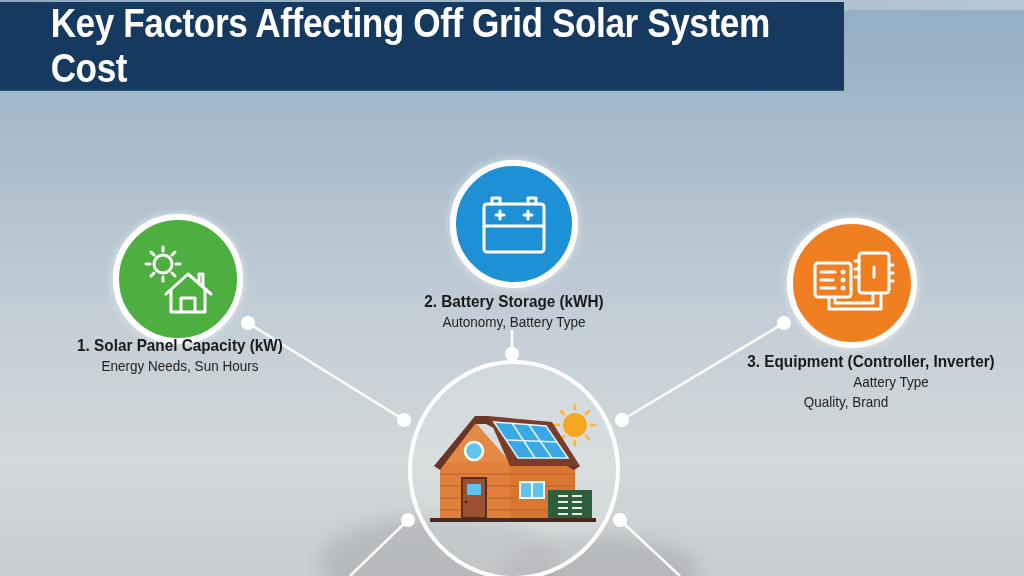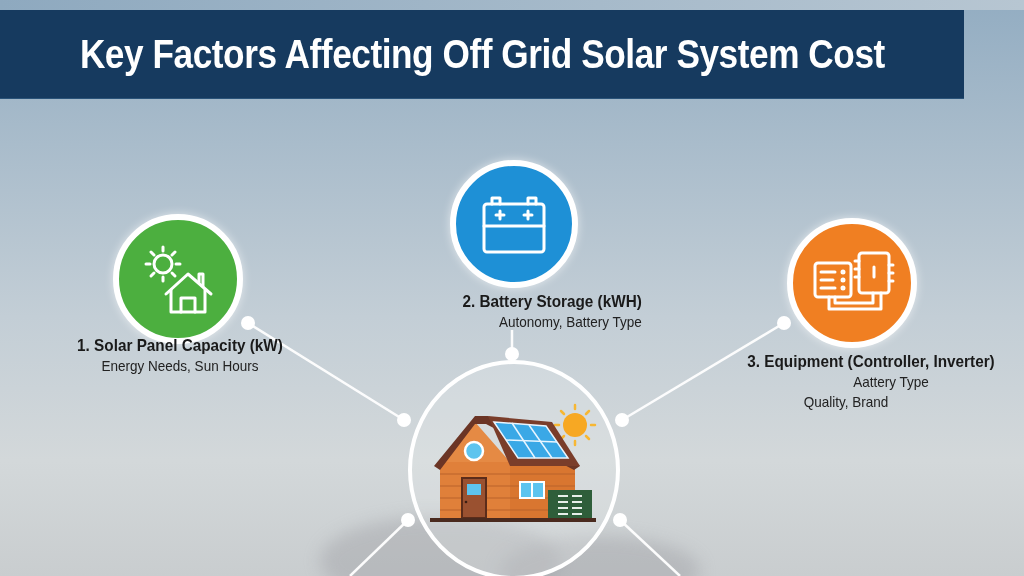--- a/index.html
+++ b/index.html
@@ -6,21 +6,21 @@
   body {
     width:1024px; height:576px; overflow:hidden; position:relative;
     font-family:"Liberation Sans", sans-serif;
     background: linear-gradient(180deg, #93adc2 0%, #a9bccb 25%, #c3ced6 55%, #d3d8da 80%, #c9cdcf 100%);
   }
   .band-top {
     position:absolute; left:0; top:0; width:1024px; height:10px;
     background: linear-gradient(90deg, #8ea9bf, #b7c6d2);
   }
   .header {
-    position:absolute; left:0; top:10px; width:964px; height:88px;
+    position:absolute; left:0; top:2px; width:844px; height:88px;
     background:#163a5f; border-bottom:1px solid #2a5379;
     display:flex; align-items:center; justify-content:center;
   }
   .header h1 {
     margin:0; color:#fff; font-family:"Liberation Sans", sans-serif;
     font-weight:bold; font-size:40px; letter-spacing:-0.5px;
     transform:scaleX(0.88);
   }
   svg.lines { position:absolute; left:0; top:0; }
   .node {
@@ -100,21 +100,21 @@
       <line x1="8" y1="40" x2="68" y2="40"></line>
       <path d="M16 18 L16 12 L24 12 L24 18"></path>
       <path d="M52 18 L52 12 L60 12 L60 18"></path>
       <line x1="20" y1="29" x2="28" y2="29"></line>
         <line x1="24" y1="25" x2="24" y2="33"></line>
       <line x1="48" y1="29" x2="56" y2="29"></line>
         <line x1="52" y1="25" x2="52" y2="33"></line>
     </g>
   </svg>
 </div>
-<div class="label" style="left:372px;top:292px;width:284px;text-align:right;">
+<div class="label" style="left:372px;top:292px;width:284px;">
   <div class="title">2. Battery Storage (kWH)</div>
   <div class="sub">Autonomy, Battery Type</div>
 </div>
 
 <div class="node" style="left:787px;top:218px;width:130px;height:130px;background:#f07f22;">
   <svg width="90" height="80" viewBox="0 0 90 80">
     <g stroke="#fff" stroke-width="3" fill="none" stroke-linejoin="round" stroke-linecap="round">
       <rect x="8" y="20" width="36" height="34" rx="3"></rect>
       <line x1="14" y1="29" x2="28" y2="29"></line>
         <line x1="14" y1="37" x2="26" y2="37"></line>

